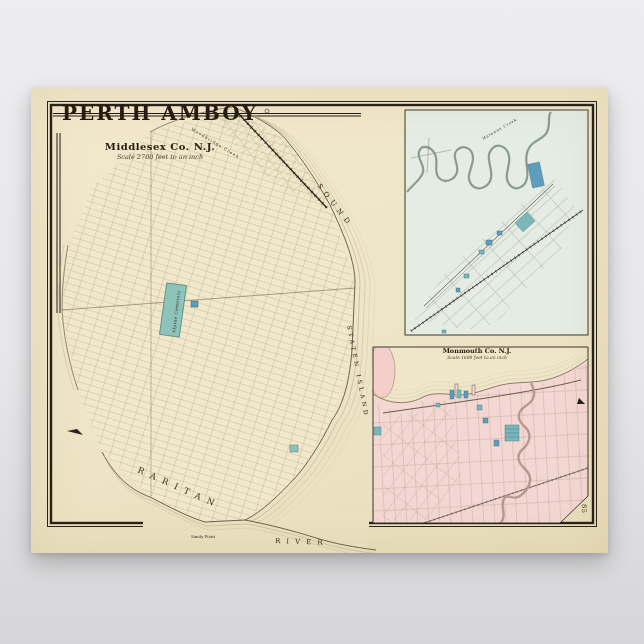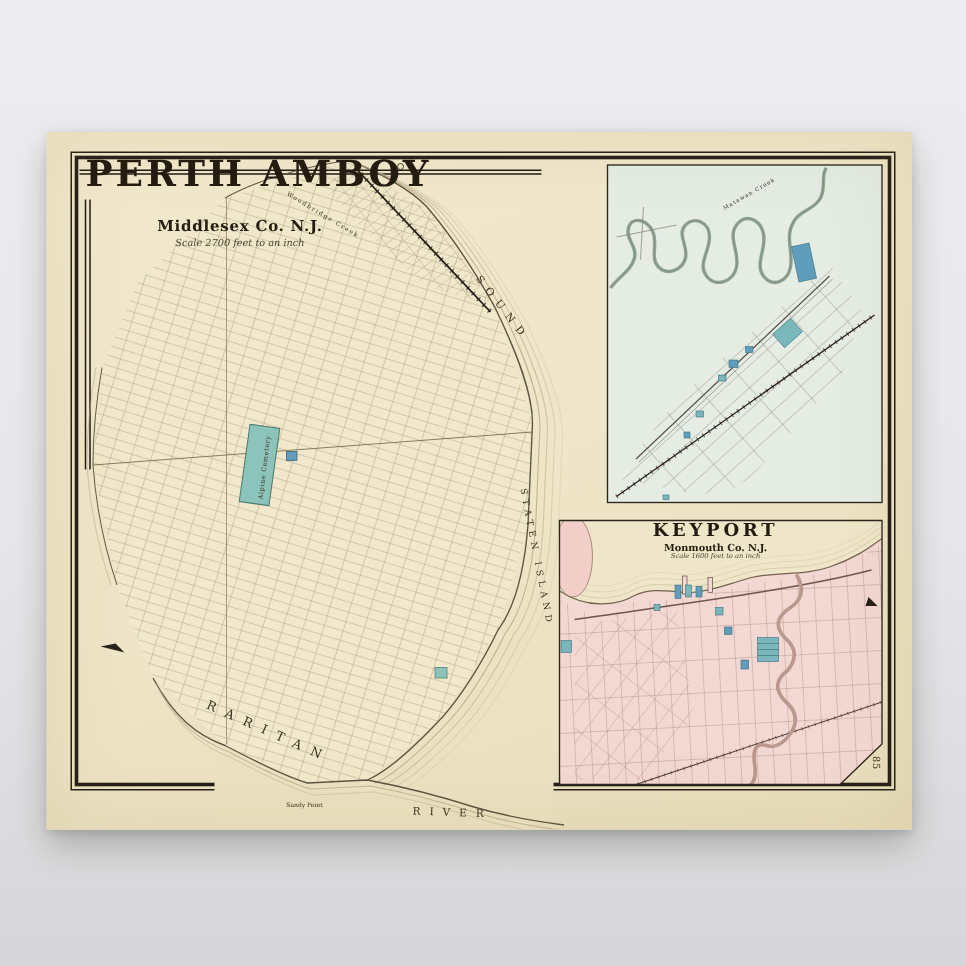--- a/index.html
+++ b/index.html
@@ -7,21 +7,21 @@
     background:linear-gradient(180deg,#ededef 0%,#e7e7e9 55%,#d6d6d8 100%);
     font-family:"DejaVu Serif","Liberation Serif",serif;}
   .poster{position:absolute;left:31px;top:88px;width:577px;height:465px;
     background:linear-gradient(160deg,#f2e8cc 0%,#eee4c6 55%,#e9debc 100%);
     box-shadow:0 10px 22px rgba(0,0,0,.22),0 2px 6px rgba(0,0,0,.12);}
   .poster::after{content:"";position:absolute;inset:0;pointer-events:none;
     box-shadow:inset 0 0 55px rgba(150,120,55,.14);}
   .poster svg{position:absolute;left:0;top:0;}
   .tblock{position:absolute;text-align:center;color:#241c0f;z-index:3;}
   .t-main{left:26px;top:13px;width:206px;}
-  .t-main .t1{font-size:24px;font-weight:bold;letter-spacing:2px;white-space:nowrap;}
+  .t-main .t1{font-size:20px;font-weight:bold;letter-spacing:2px;white-space:nowrap;}
   .t-main .t2{font-size:10px;font-weight:bold;letter-spacing:.5px;margin-top:16px;}
   .t-main .t3{font-size:6.5px;font-style:italic;color:#4a4030;margin-top:1px;}
   .t-mat{left:354px;top:33px;width:140px;}
   .t-mat .t1{font-size:11.5px;font-weight:bold;letter-spacing:2px;}
   .t-mat .t2{font-size:6.5px;font-weight:bold;margin-top:1px;}
   .t-mat .t3{font-size:4.5px;font-style:italic;color:#4a4030;}
   .t-key{left:376px;top:258px;width:140px;}
   .t-key .t1{font-size:12px;font-weight:bold;letter-spacing:2.5px;}
   .t-key .t2{font-size:6.5px;font-weight:bold;margin-top:1px;}
   .t-key .t3{font-size:4.5px;font-style:italic;color:#4a4030;}
@@ -192,19 +192,18 @@
 
       <text transform="translate(551,416) rotate(90)" font-size="6.5" fill="#2a251e" letter-spacing="0.5">85</text>
     </svg>
 
     <div class="tblock t-main">
       <div class="t1">PERTH AMBOY</div>
       <div class="t2">Middlesex Co. N.J.</div>
       <div class="t3">Scale 2700 feet to an inch</div>
     </div>
     <div class="tblock t-key">
-      <div class="t1">KEYPORT</div>
       <div class="t2">Monmouth Co. N.J.</div>
       <div class="t3">Scale 1600 feet to an inch</div>
     </div>
 
   </div>
 </div>
 
 </body></html>

